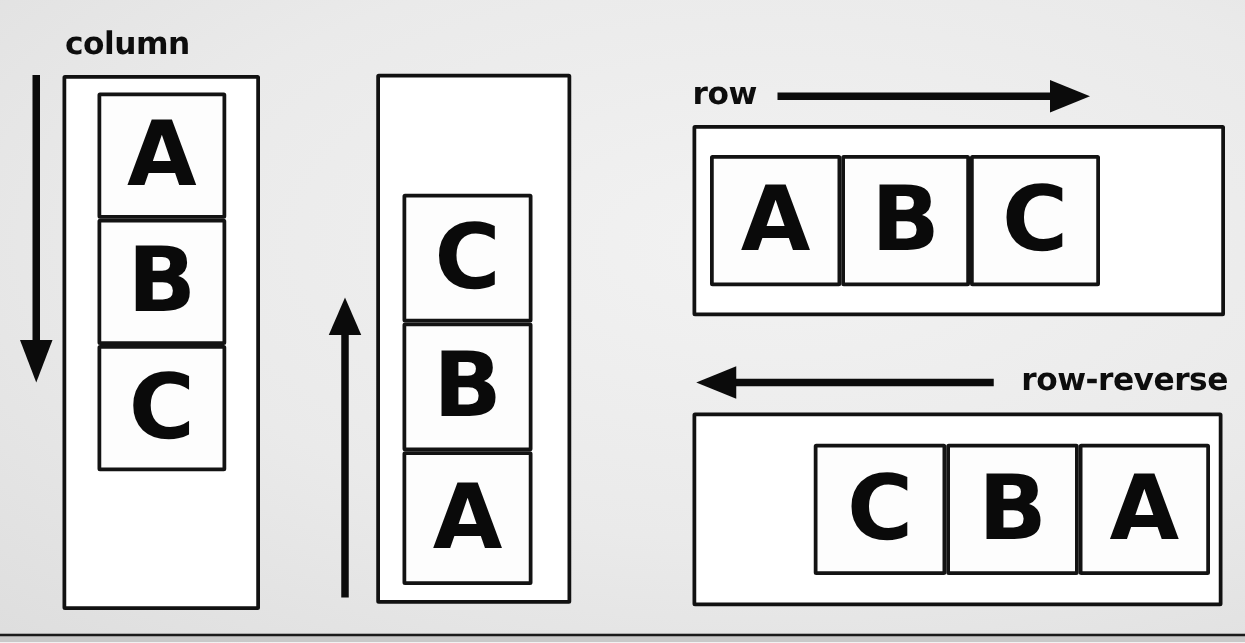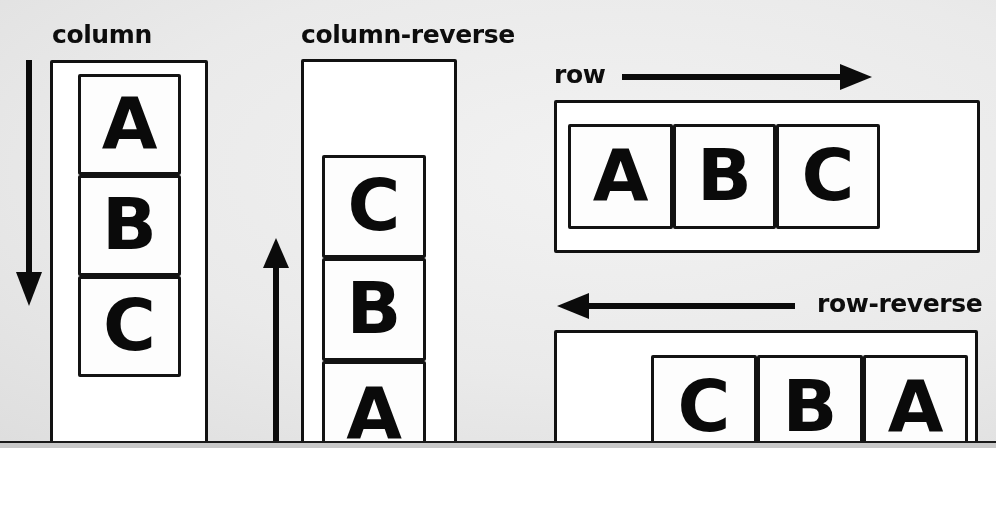--- a/index.html
+++ b/index.html
@@ -3,21 +3,21 @@
 <meta charset="utf-8">
 <style>
   html, body {
     margin: 0;
     padding: 0;
     background: #ffffff;
   }
   #stage {
     position: relative;
     width: 996px;
-    height: 448px;
+    height: 514px;
     overflow: hidden;
     background:
       radial-gradient(ellipse 120% 110% at 62% 38%, #f2f2f2 0%, #eaeaea 42%, #dddddd 78%, #d6d6d6 100%);
     font-family: "Liberation Sans", sans-serif;
     -webkit-font-smoothing: antialiased;
   }
   
   #stage .bottom-edge {
     position: absolute;
     left: 0;
@@ -94,21 +94,20 @@
   <div class="item-box" style="left:78px; top:74px; width:103px; height:101px; font-size:72px;">
     <span class="letter">A</span>
   </div>
   <div class="item-box" style="left:78px; top:175px; width:103px; height:101px; font-size:72px;">
     <span class="letter">B</span>
   </div>
   <div class="item-box" style="left:78px; top:276px; width:103px; height:101px; font-size:72px;">
     <span class="letter">C</span>
   </div>
 
-  <div class="label" style="left:301px; top:22px;">column-reverse</div>
 
   <svg class="arrow-svg" style="left:259px; top:238px;" width="36" height="244" viewBox="0 0 36 244">
     <line x1="17" y1="240" x2="17" y2="22" stroke-width="6" stroke-linecap="butt"></line>
     <polygon points="17,0 4,30 30,30"></polygon>
   </svg>
 
   <div class="container-box" style="left:301px; top:59px; width:156px; height:424px;"></div>
 
   <div class="item-box" style="left:322px; top:155px; width:104px; height:103px; font-size:72px;">
     <span class="letter">C</span>

